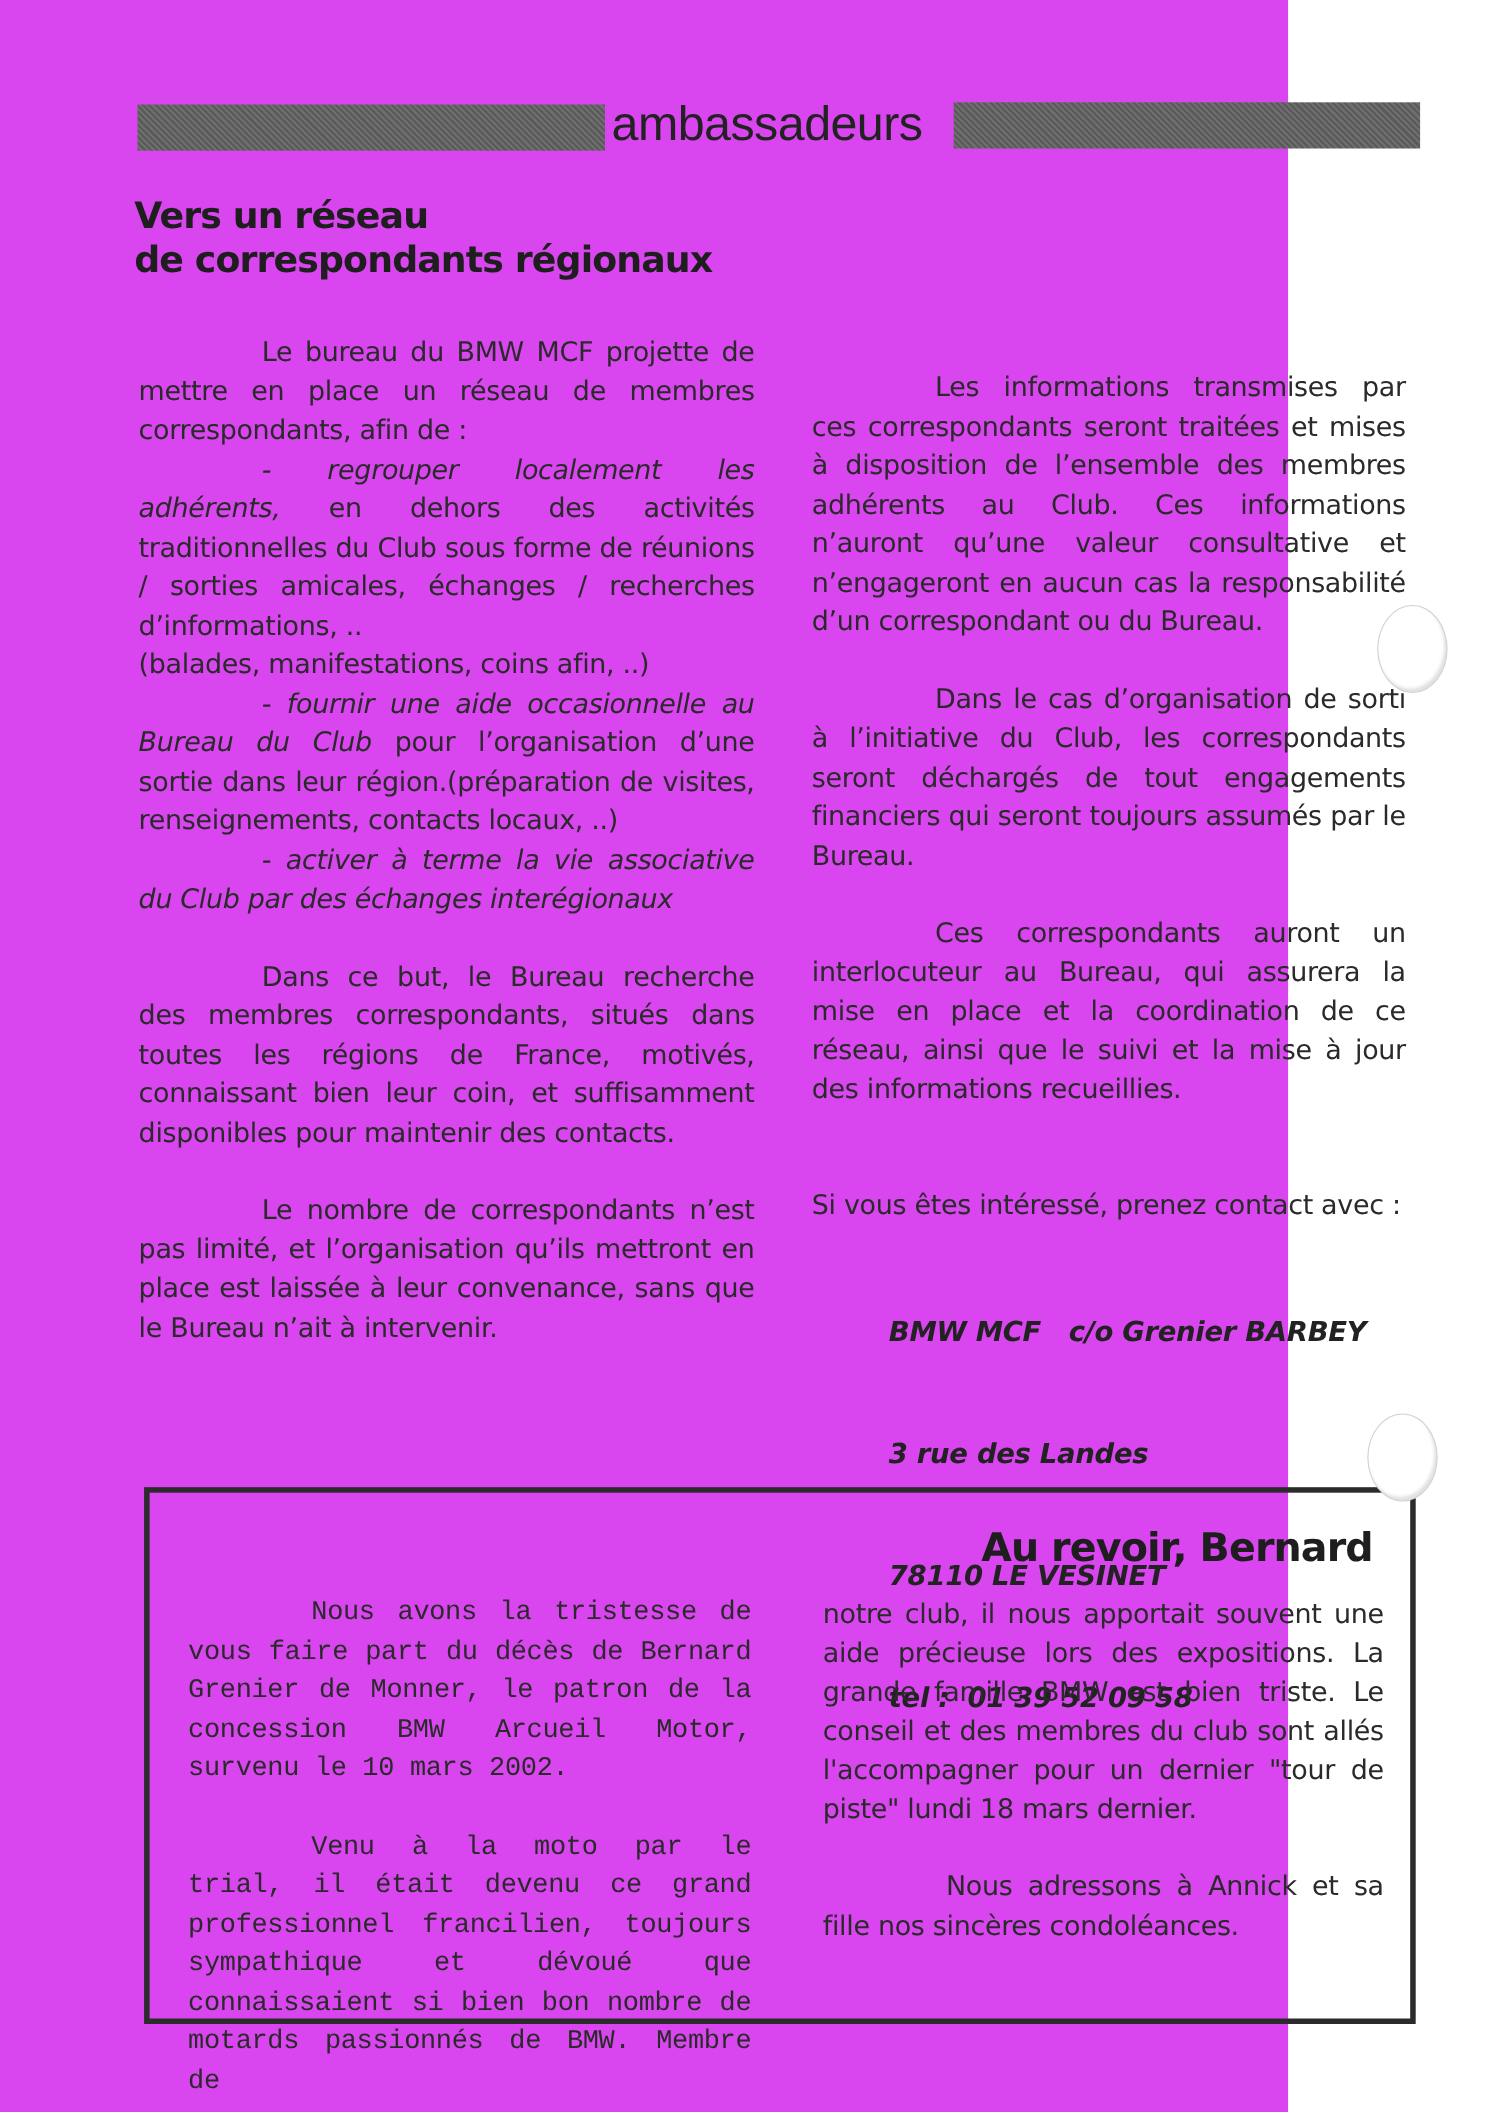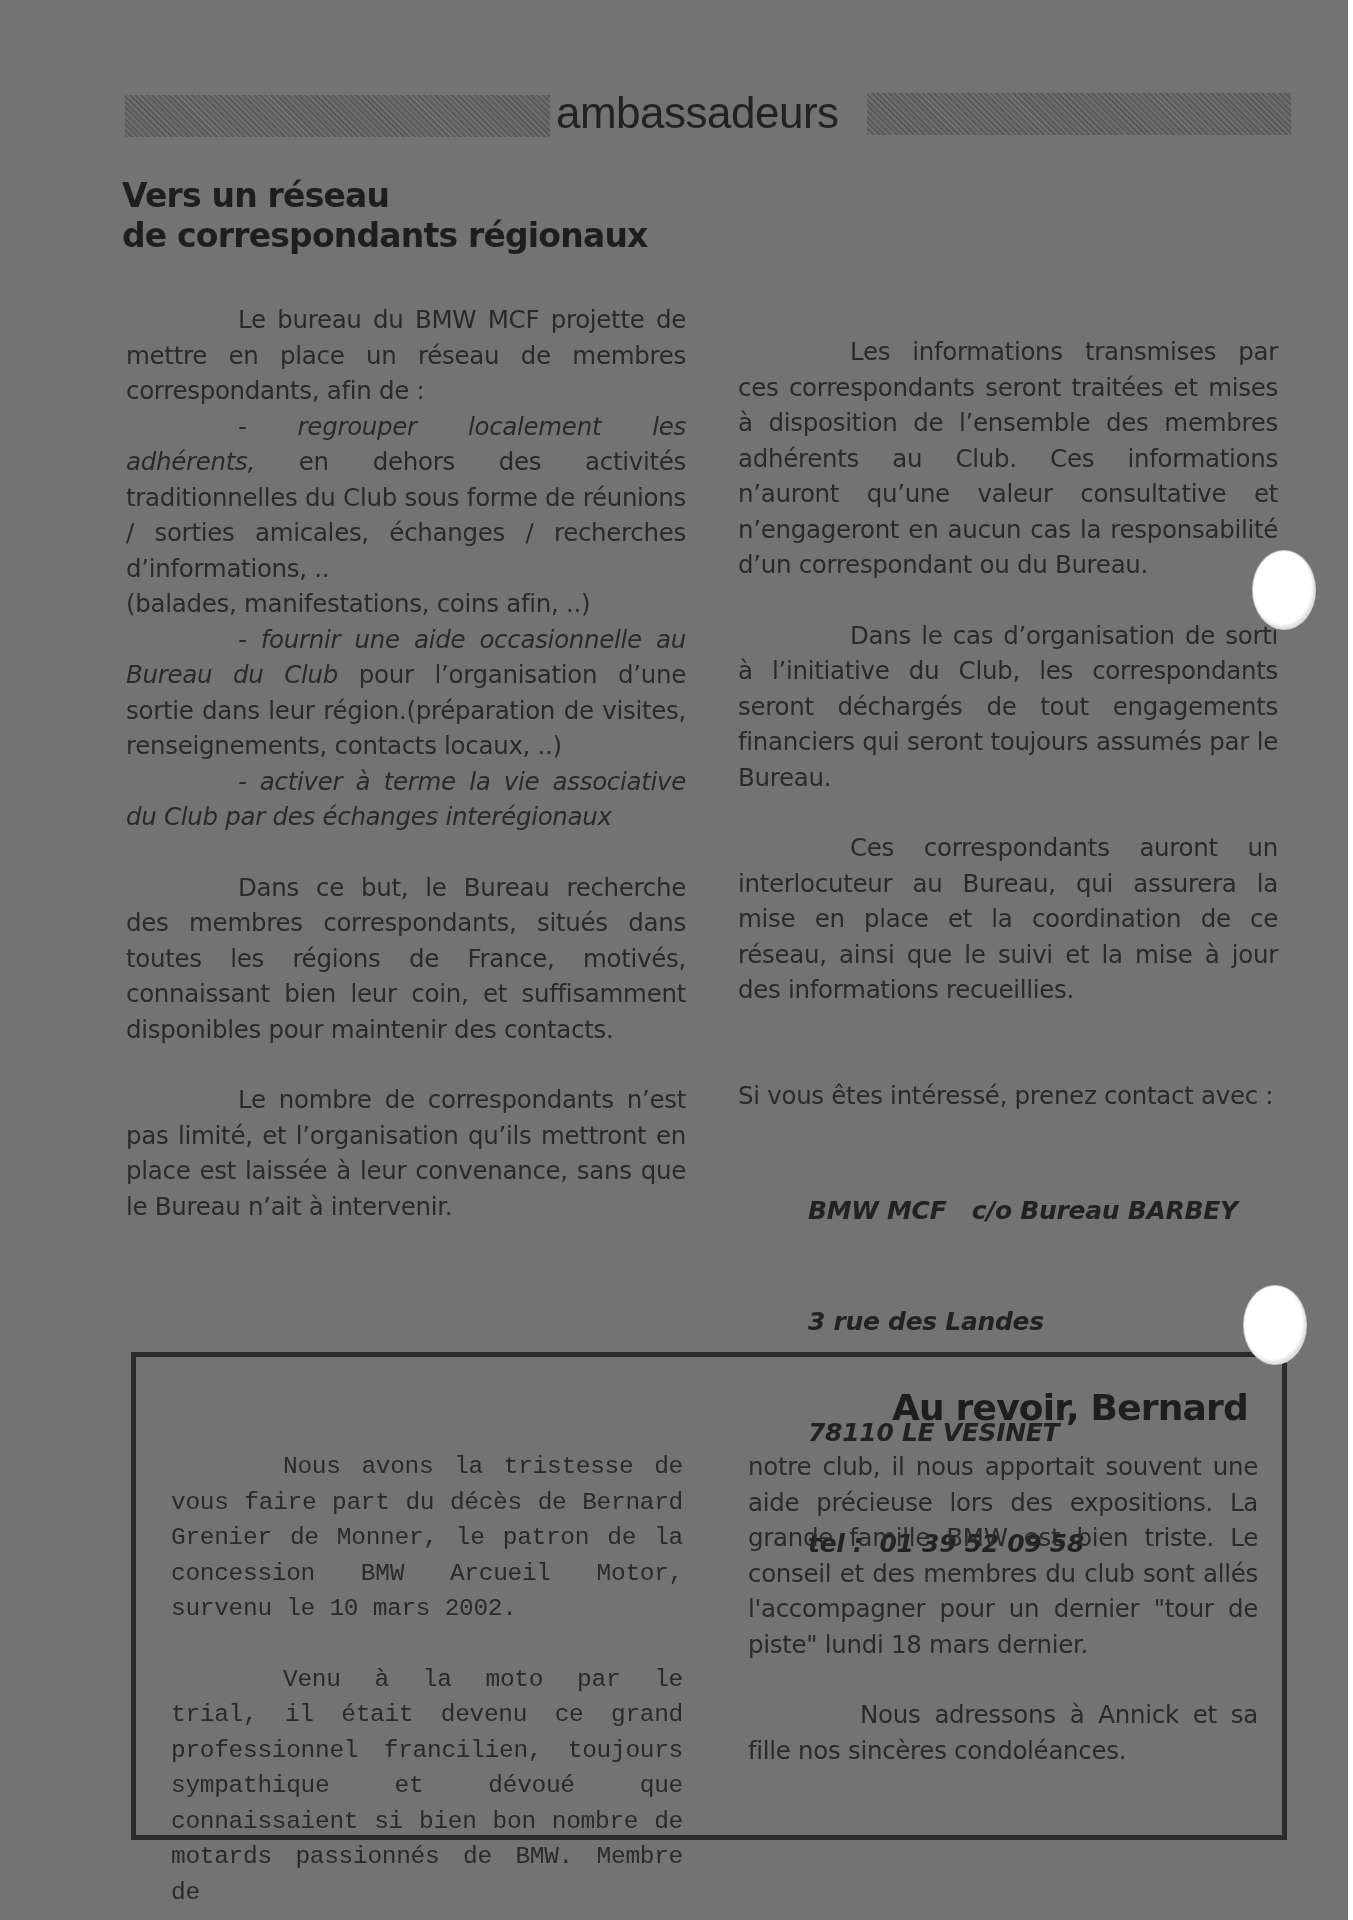--- a/index.html
+++ b/index.html
@@ -1,18 +1,18 @@
 <!DOCTYPE html>
 <html><head>
 <meta charset="utf-8">
 <style>
   html, body { margin: 0; padding: 0; background: #ffffff; }
   body { width: 1353px; height: 1920px; position: relative; overflow: hidden; color: #2a2a2a;
          font-family: "DejaVu Sans", sans-serif; }
-  .page { position: absolute; left: 0; top: 0; width: 1304px; height: 1920px; background: #737373; padding-left: 44px; }
+  .page { position: absolute; left: 0; top: 0; width: 1171px; height: 1920px; background: #d946ef; }
 
   
   .band { position: absolute; top: 95px; height: 42px;
           background: repeating-linear-gradient(45deg, #5a5a5a 0 2px, #6e6e6e 2px 4px); }
   .band.left { left: 125px; width: 425px; }
   .band.right { left: 867px; width: 424px; top: 93px; }
   .section-label { position: absolute; left: 556px; top: 88px; font-family: "Liberation Sans", sans-serif;
                    font-size: 44px; color: #222; letter-spacing: -0.5px; }
 
   .title { position: absolute; left: 122px; top: 176px; font-family: "DejaVu Sans", sans-serif;
@@ -74,21 +74,21 @@
     <div class="gap"></div>
     <p class="indent">Dans le cas d’organisation de sorti à l’initiative du Club, les correspondants seront déchargés de tout engagements financiers qui seront toujours assumés par le Bureau.</p>
     <div class="gap"></div>
     <p class="indent">Ces correspondants auront un interlocuteur au Bureau, qui assurera la mise en place et la coordination de ce réseau, ainsi que le suivi et la mise à jour des informations recueillies.</p>
     <div class="gap"></div>
     <div class="gap"></div>
     <p>Si vous êtes intéressé, prenez contact avec :</p>
   </div>
 
   <div class="contact">
-    <div>BMW MCF   c/o Bureau BARBEY</div>
+    <div>BMW MCF   c/o Grenier BARBEY</div>
     <div>3 rue des Landes</div>
     <div>78110 LE VESINET</div>
     <div>tel :  01 39 52 09 58</div>
   </div>
 
   <div class="box">
     <div class="box-title">Au revoir, Bernard</div>
     <div class="col box-left">
       <p class="indent">Nous avons la tristesse de vous faire part du décès de Bernard Grenier de Monner, le patron de la concession BMW Arcueil Motor, survenu le 10 mars 2002.</p>
       <div class="gap"></div>

